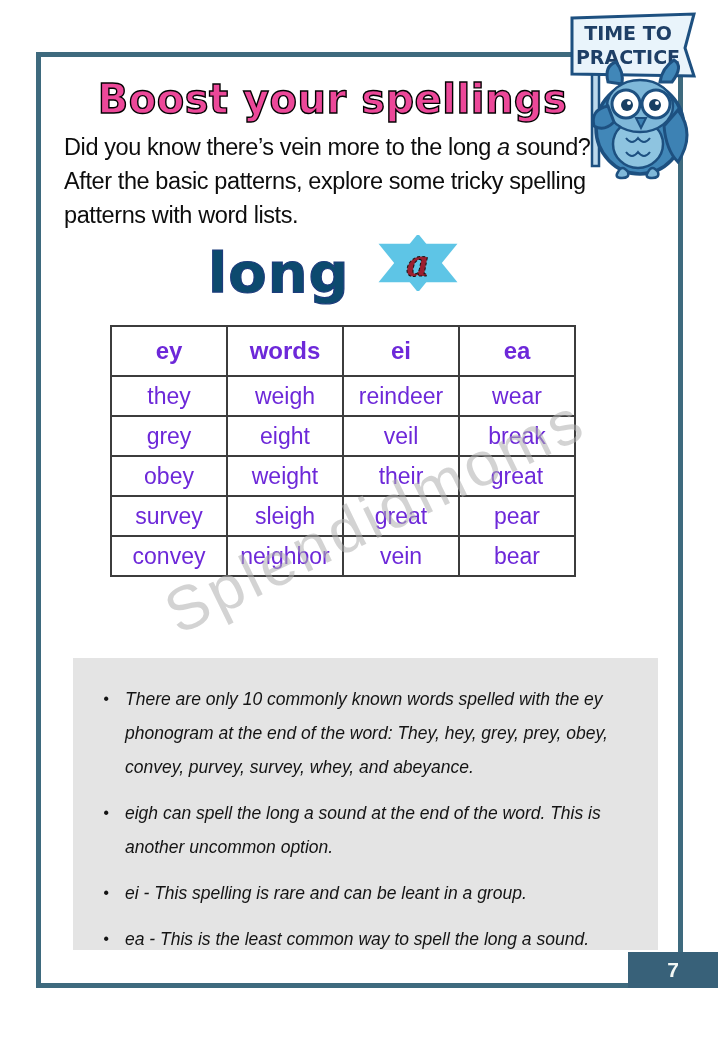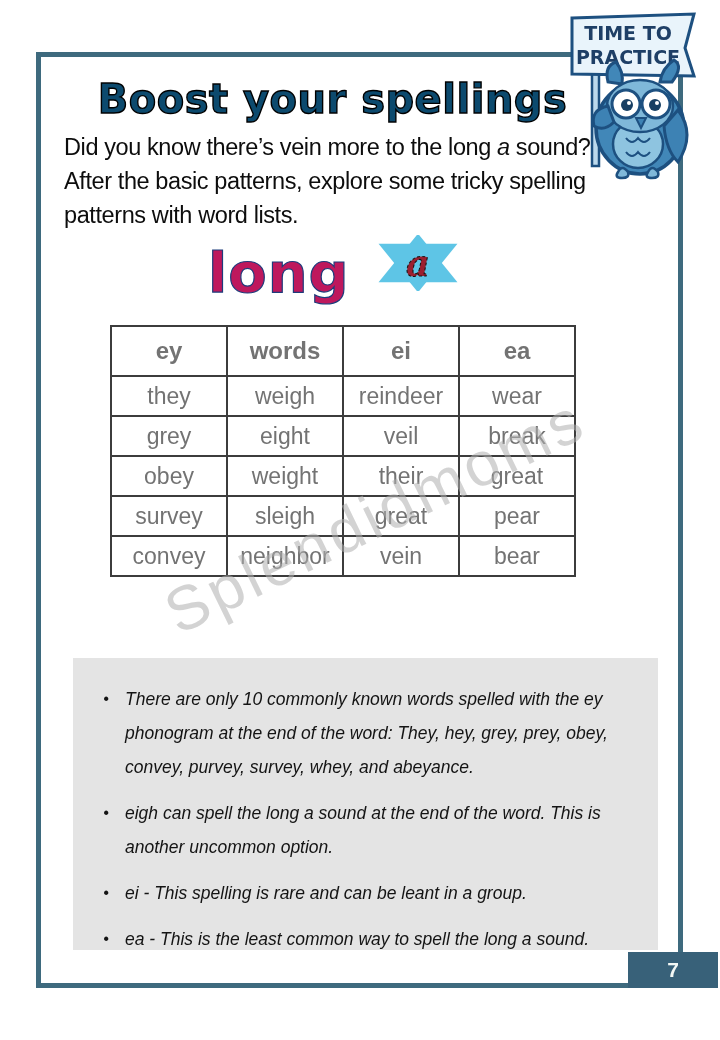--- a/index.html
+++ b/index.html
@@ -12,53 +12,53 @@
   .frame {
     position: absolute; left: 36px; top: 52px; width: 647px; height: 936px;
     border: 5px solid #3e6a7e; background: #fff;
   }
 
   
   .title {
     position: absolute; left: 60px; top: 76px; width: 545px;
     text-align: center;
     font-family: "DejaVu Sans", sans-serif;
-    font-weight: bold; font-size: 40px; color: #0c4a6e;
+    font-weight: bold; font-size: 40px; color: #ec4899;
     -webkit-text-stroke: 1.4px #000;
     letter-spacing: 0.5px;
   }
 
   
   .intro {
     position: absolute; left: 64px; top: 130px; width: 562px;
     font-size: 23.5px; line-height: 34px; color: #0d0d0d;
     letter-spacing: -0.4px;
   }
   .intro .it { font-style: italic; }
 
   
   .longa-row { position: absolute; left: 208px; top: 228px; height: 70px; display: flex; align-items: center; }
   .long-word {
     font-family: "DejaVu Sans", sans-serif;
-    font-weight: bold; font-size: 56px; color: #be185d;
+    font-weight: bold; font-size: 56px; color: #0c4a6e;
     -webkit-text-stroke: 1.2px #1d3c7c;
     line-height: 1; letter-spacing: 1px; margin-top: 20px;
   }
   .a-badge { margin-left: 26px; width: 84px; height: 56px; }
 
   
   table.word-table {
     position: absolute; left: 110px; top: 325px; width: 466px;
     border-collapse: collapse; table-layout: fixed;
     background: transparent;
   }
   .word-table th, .word-table td {
     border: 2px solid #3c3c3c;
     text-align: center; vertical-align: middle;
-    font-size: 23px; color: #737373; background: transparent;
+    font-size: 23px; color: #6d28d9; background: transparent;
   }
   .word-table th { height: 50px; font-weight: bold; font-size: 24px; }
   .word-table td { height: 40px; font-weight: normal; }
 
   
   .watermark {
     position: absolute; left: 95px; top: 480px; width: 560px;
     font-size: 62px; letter-spacing: 4px; color: rgba(175,175,175,0.55);
     transform: rotate(-26deg); transform-origin: center;
     pointer-events: none; text-align: center; z-index: 4;

